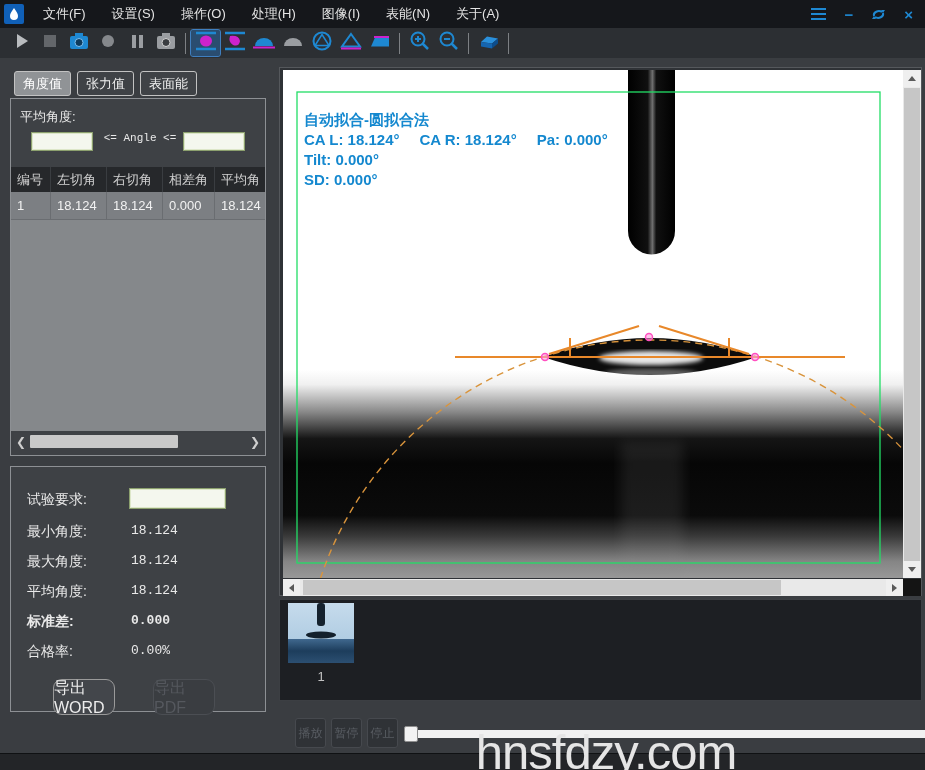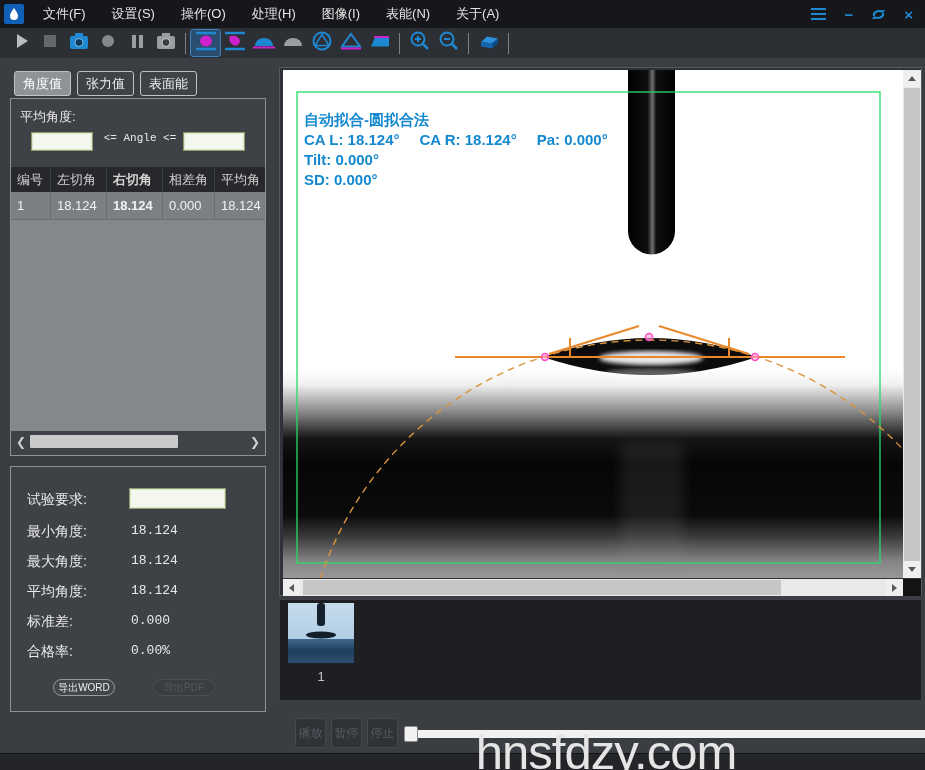--- a/index.html
+++ b/index.html
@@ -39,32 +39,32 @@
     height:19px; width:62px; font-size:12px; padding:0 3px; color:#222; }
   .rangeexpr { position:absolute; left:88px; top:33px; width:82px; text-align:center;
     color:#e9e9e9; font-size:11px; font-family:"Liberation Mono", monospace; }
 
   .table { position:absolute; left:0; top:68px; width:254px; height:264px; background:#85888b;
     font-size:13px; }
   .thead { display:flex; background:#26282b; color:#d2d2d2; height:25px; line-height:25px; }
   .thead > div { padding-left:6px; border-right:1px solid #3a3d41; }
   .trow { display:flex; background:#7c7f83; color:#f2f2f2; height:28px; line-height:28px; }
   .trow > div { padding-left:6px; border-right:1px solid #6a6d71; border-bottom:1px solid #6a6d71; }
-  .c0{width:40px;} .c1{width:56px;} .c2{width:56px;font-weight:bold;} .c3{width:52px;} .c4{width:50px; border-right:none !important;}
+  .c0{width:40px;} .c1{width:56px;} .c2{width:56px;} .c3{width:52px;} .c4{width:50px; border-right:none !important;}
 
   .hscroll1 { position:absolute; left:3px; top:334px; width:248px; height:17px; background:#3f4246;
     display:flex; align-items:center; }
   .sarrow { color:#cfcfcf; font-size:12px; width:14px; text-align:center; font-family:"DejaVu Sans", sans-serif; }
   .hthumb1 { margin-left:2px; width:148px; height:13px; background:#c9c9c9; border-radius:1px; }
   .strack { flex:1; }
 
   .statrow { position:absolute; left:16px; display:flex; width:225px; }
   .statrow .lbl { width:104px; font-size:14px; }
   .statval { color:#e9e9e9; font-size:13px; font-family:"Liberation Mono", monospace; }
-  .exportbtn { position:absolute; height:17px; width:62px; font-size:10px; border-radius:9px;
+  .exportbtn { position:absolute; height:36px; width:62px; font-size:16px; border-radius:9px;
     display:flex; align-items:center; justify-content:center; }
   .ebtn-on { background:#43464b; border:1px solid #9a9a9a; color:#ededed; }
   .ebtn-off { background:#3a3d41; border:1px solid #4b4e53; color:#55585e; }
 
   
   .imageframe { position:absolute; left:279px; top:67px; width:643px; height:529px;
     background:#2f3236; border:1px solid #55585c; }
   .imgview { position:absolute; left:3px; top:2px; width:620px; height:508px; background:#fff; }
   .overlaytext { position:absolute; left:21px; top:26px; color:#1488cf; font-weight:bold;
     font-size:15px; line-height:20px; white-space:nowrap;margin-top:14px; }
@@ -301,21 +301,21 @@
       <span class="statval">18.124</span>
     </div>
     <div class="statrow" style="top:86px;">
       <span class="lbl">最大角度:</span>
       <span class="statval">18.124</span>
     </div>
     <div class="statrow" style="top:116px;">
       <span class="lbl">平均角度:</span>
       <span class="statval">18.124</span>
     </div>
-    <div class="statrow" style="top:146px;">
+    <div class="statrow" style="top:146px;font-weight:bold;">
       <span class="lbl">标准差:</span>
       <span class="statval">0.000</span>
     </div>
     <div class="statrow" style="top:176px;">
       <span class="lbl">合格率:</span>
       <span class="statval">0.00%</span>
     </div>
 
     <div class="exportbtn ebtn-on" style="left:42px;top:212px;">导出WORD</div>
     <div class="exportbtn ebtn-off" style="left:142px;top:212px;">导出PDF</div>

